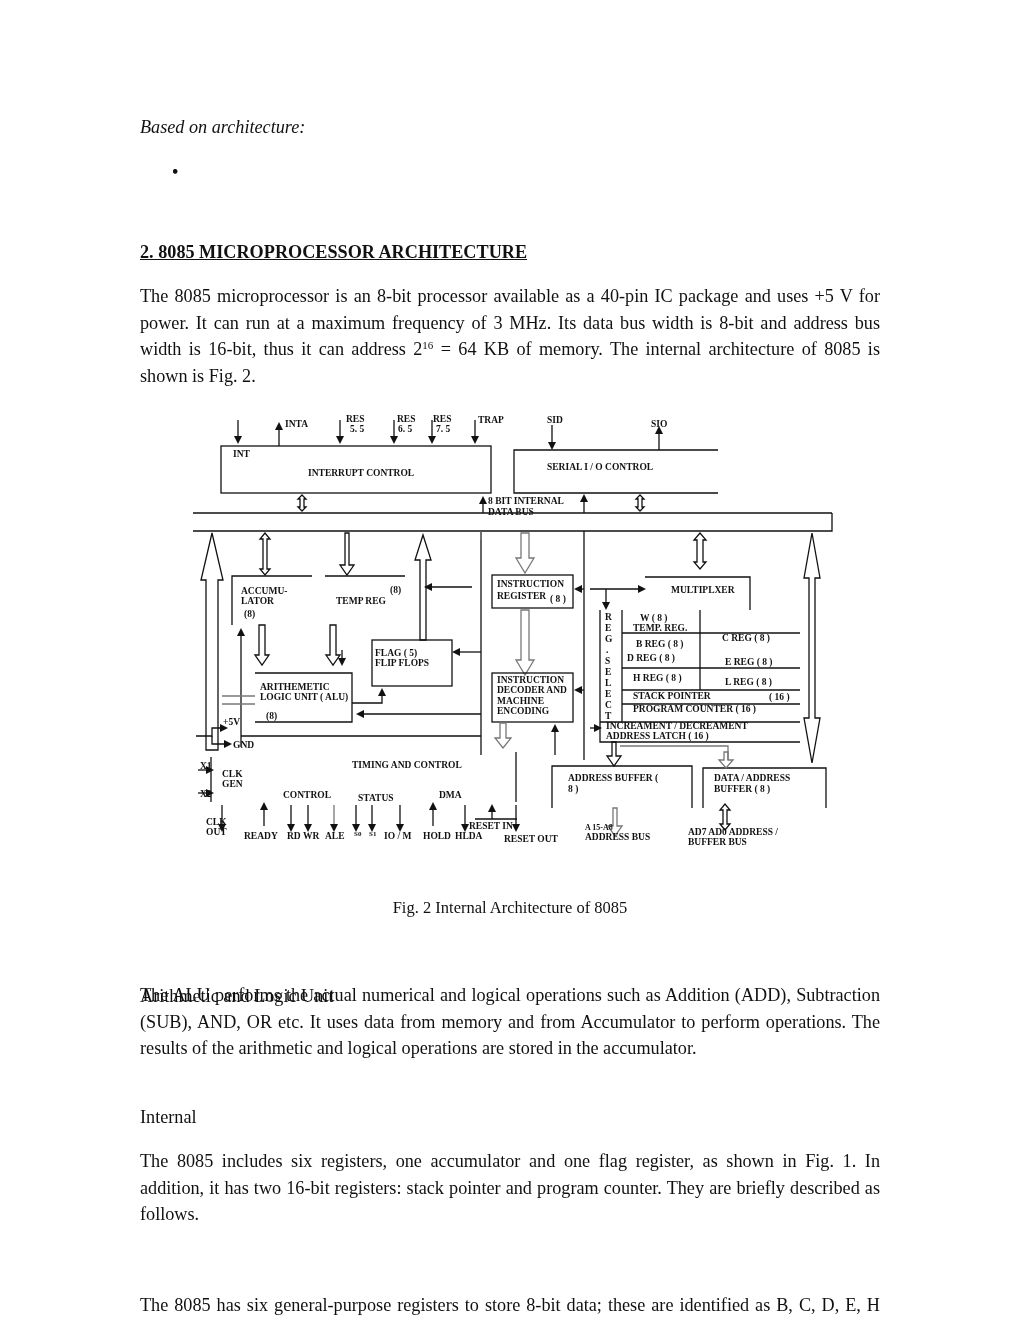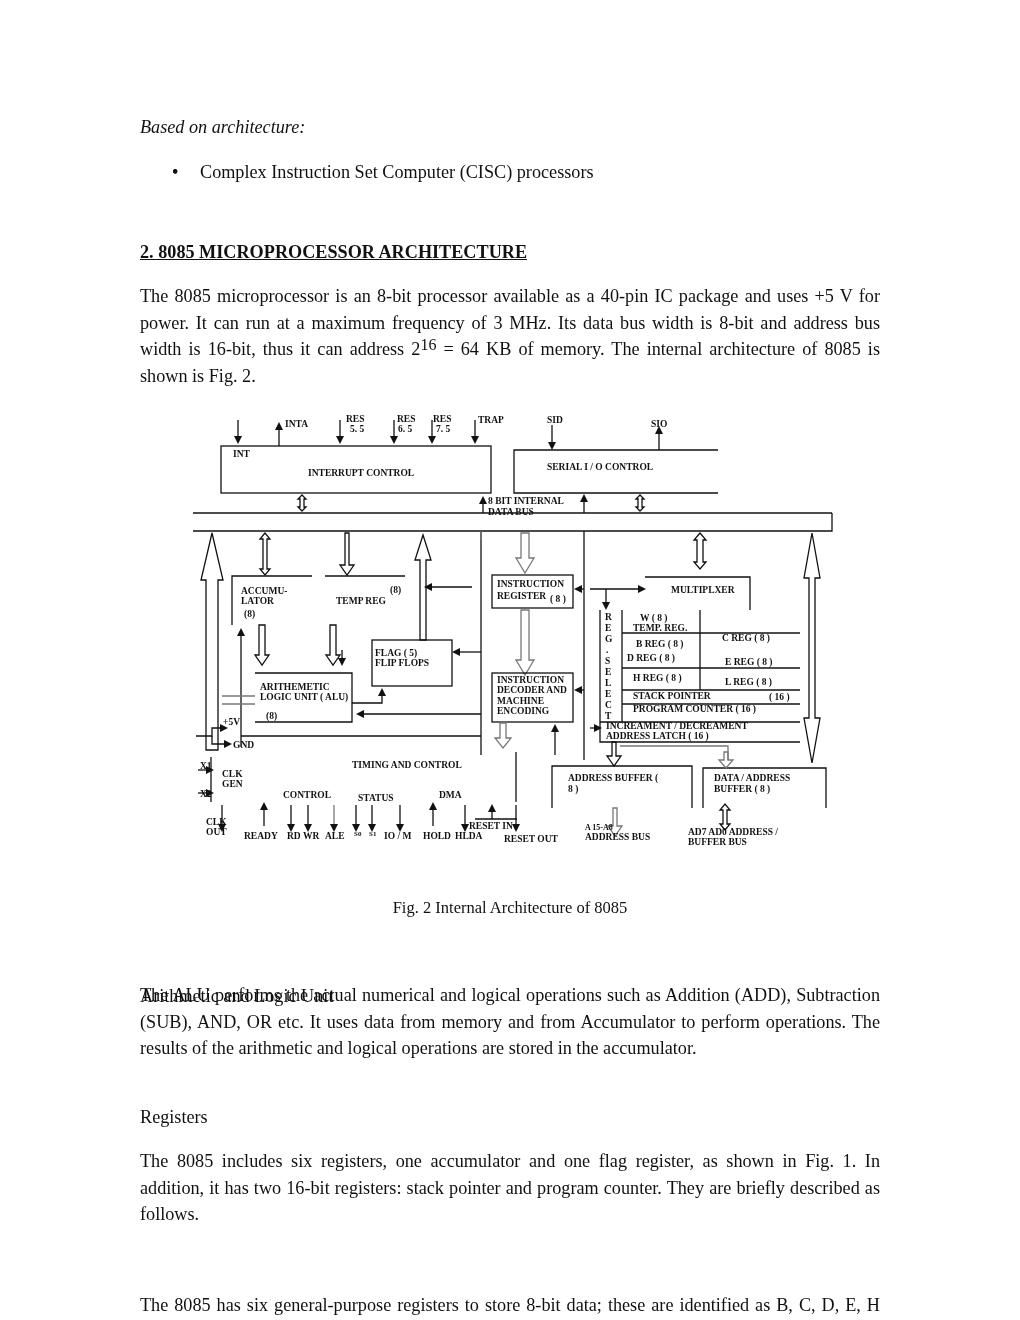--- a/index.html
+++ b/index.html
@@ -5,33 +5,33 @@
   html, body { margin: 0; padding: 0; background: #ffffff; }
   body { width: 1020px; height: 1320px; position: relative; overflow: hidden;
          font-family: "Liberation Serif", "DejaVu Serif", serif; color: #111; }
   .txt { position: absolute; left: 140px; width: 740px; font-size: 18.2px; line-height: 26.5px; }
   .just { text-align: justify; text-align-last: left; }
   .italic { font-style: italic; }
   .bold { font-weight: bold; }
   ul.bullets { position: absolute; left: 140px; top: 158px; margin: 0; padding: 0; list-style: none; font-size: 18.2px; line-height: 28px; }
   ul.bullets li { position: relative; padding-left: 60px; }
   ul.bullets li .dot { position: absolute; left: 32px; top: 0; }
-  sup { font-size: 16px; vertical-align: top; position: relative; top: -4px; }
+  sup { font-size: 11px; vertical-align: top; position: relative; top: -4px; }
   .caption { position: absolute; top: 898px; left: 0; width: 1020px; text-align: center; font-size: 16.5px; }
   svg.diagram { position: absolute; left: 180px; top: 405px; }
   svg text { font-family: "Liberation Serif", "DejaVu Serif", serif; font-weight: bold; fill: #111; }
 </style>
 </head>
 <body>
 
 <div class="txt italic" style="top:114px;">Based on architecture:</div>
 
 <ul class="bullets">
   <li><span class="dot">•</span></li>
-  <li><span class="dot">•</span><span>Complex Instruction Set Computer (CISC) processors</span></li>
+  <li><span class="dot">•</span></li>
 </ul>
 
 <div class="txt bold" style="top:239px;text-decoration:underline;">2.  8085 MICROPROCESSOR ARCHITECTURE</div>
 
 <div class="txt just" style="top:283px;"><span>The 8085 microprocessor is an 8-bit processor available as a 40-pin IC package and uses +5 V for power. It can run at a maximum frequency of 3 MHz. Its data bus width is 8-bit and address bus width is 16-bit, thus it can address 2</span><sup>16</sup><span> = 64 KB of memory. The internal architecture of 8085 is shown is Fig. 2.</span></div>
 
 <svg class="diagram" width="660" height="450" viewBox="180 405 660 450" xmlns="http://www.w3.org/2000/svg">
   <defs>
     <marker id="ah" markerWidth="8" markerHeight="8" refX="4" refY="4" orient="auto" markerUnits="userSpaceOnUse">
       <path d="M0,0 L8,4 L0,8 z" fill="#111"></path>
@@ -236,15 +236,15 @@
     <text x="688" y="835">AD7   AD0 ADDRESS /</text>
     <text x="688" y="845">BUFFER BUS</text>
   </g>
 </svg>
 
 <div class="caption">Fig. 2 Internal Architecture of 8085</div>
 
 <div class="txt" style="top:983px;">Arithmetic and Logic Unit</div>
 <div class="txt just" style="top:982px;">The ALU performs the actual numerical and logical operations such as Addition (ADD), Subtraction (SUB), AND, OR etc. It uses data from memory and from Accumulator to perform operations. The results of the arithmetic and logical operations are stored in the accumulator.</div>
 
-<div class="txt" style="top:1104px;">Registers</div>
+<div class="txt" style="top:1104px;">Internal</div>
 <div class="txt just" style="top:1148px;">The 8085 includes six registers, one accumulator and one flag register, as shown in Fig. 1. In addition, it has two 16-bit registers: stack pointer and program counter. They are briefly described as follows.</div>
 <div class="txt just" style="top:1244px;margin-top:48px;">The 8085 has six general-purpose registers to store 8-bit data; these are identified as B, C, D, E, H and L. they can be combined as register pairs - BC, DE and HL to perform some</div>
 
 </body></html>

